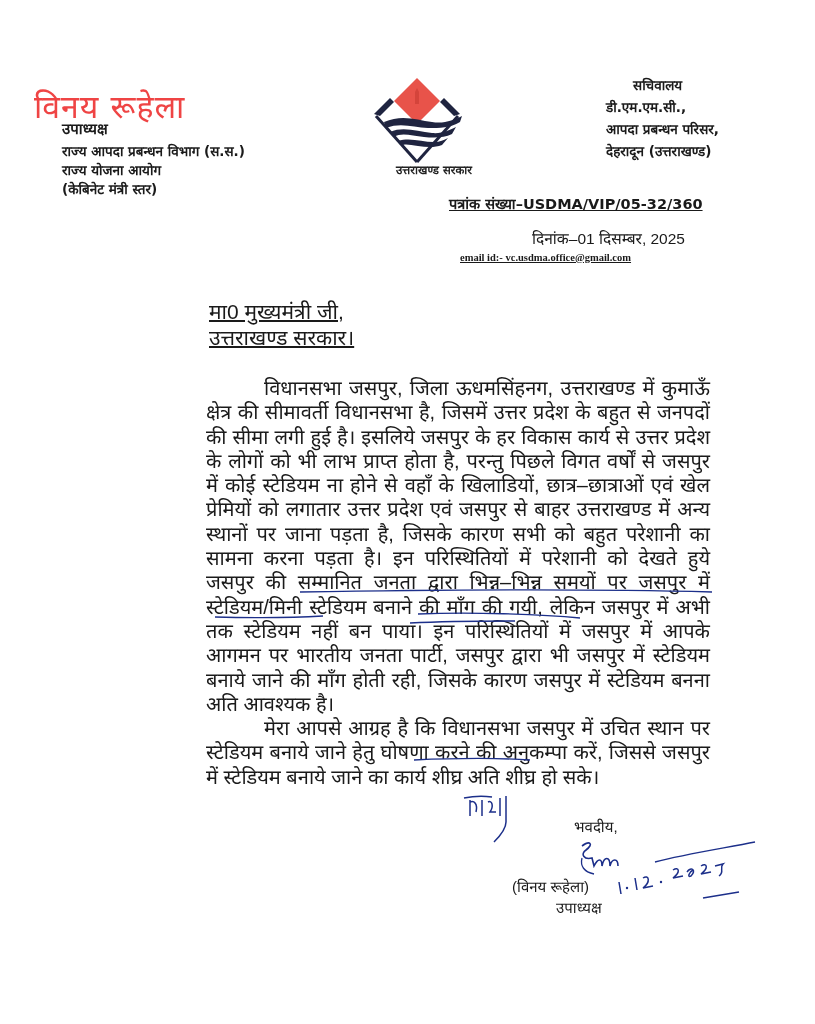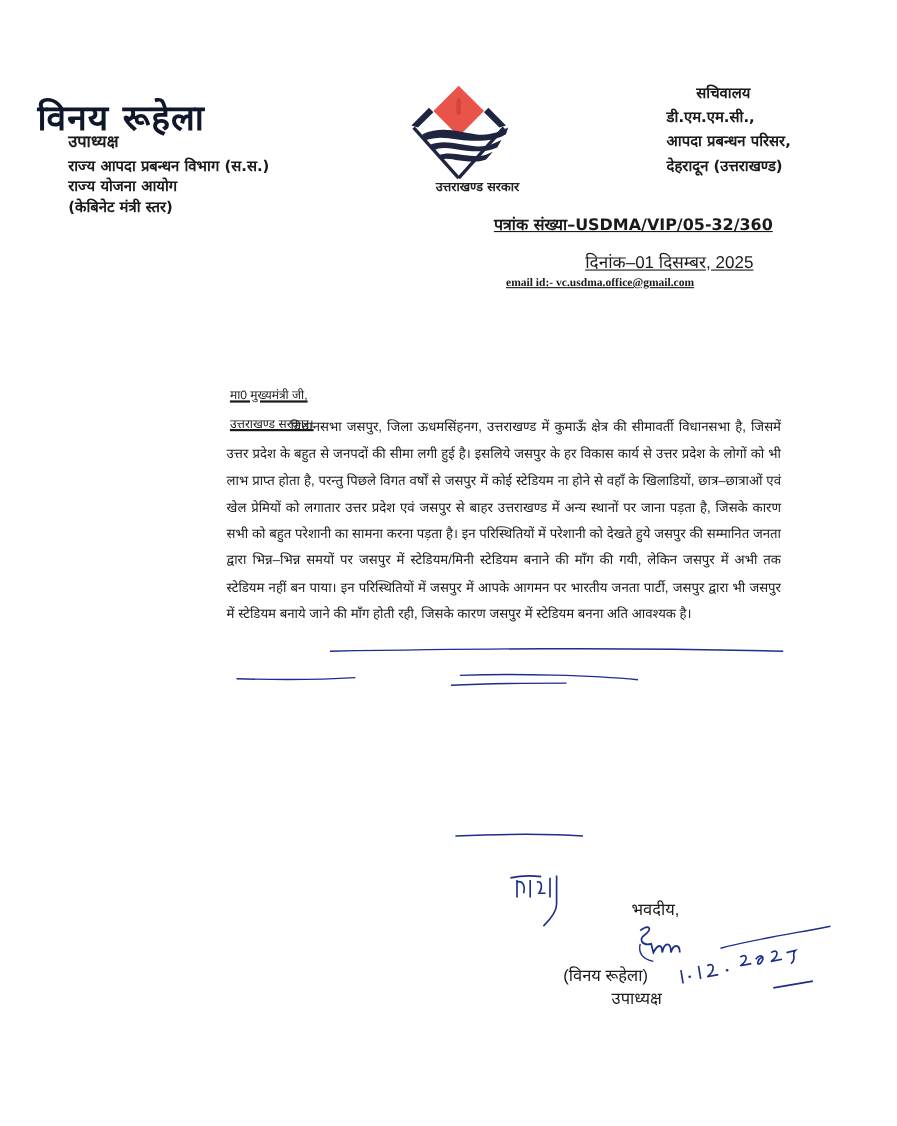--- a/index.html
+++ b/index.html
@@ -4,47 +4,47 @@
 <style>
   html, body { margin: 0; padding: 0; background: #ffffff; }
   body {
     width: 815px; height: 1024px; position: relative; overflow: hidden;
     font-family: "DejaVu Sans", "Liberation Sans", sans-serif;
     color: #1a1a1a;
   }
   .abs { position: absolute; }
 
   
-  .sender-name { left: 34px; top: 84px; font-size: 32px; font-weight: bold; letter-spacing: 1px; color: #0f172a; }
+  .sender-name { left: 34px; top: 84px; font-size: 32px; font-weight: normal; letter-spacing: 1px; color: #ef4444; }
   .sender-lines { left: 62px; top: 120px; font-size: 13.5px; font-weight: bold; line-height: 19px; color: #1a1a1a; }
   .sender-lines div { white-space: nowrap; }
   .sender-lines .first { font-size: 15px; margin-bottom: 3px; }
 
   
   .logo { left: 362px; top: 70px; width: 110px; height: 98px; }
   .logo-caption { left: 362px; top: 162px; width: 110px; text-align: right; font-size: 11.5px; font-weight: bold; color: #222; }
 
   
   .office-lines { left: 633px; top: 74px; font-size: 13.5px; font-weight: bold; line-height: 22px; }
   .office-lines div { white-space: nowrap; }
   .office-lines .l2, .office-lines .l3, .office-lines .l4 { margin-left: -27px; }
 
   
   .ref { left: 449px; top: 193px; font-size: 14.5px; font-weight: bold; text-decoration: underline; white-space: nowrap; }
-  .date { left: 532px; top: 227px; font-size: 15.5px; font-family: "Liberation Sans", sans-serif; text-decoration: underline; white-space: nowrap; }
+  .date { left: 532px; top: 227px; font-size: 15.5px; font-family: "Liberation Sans", sans-serif; white-space: nowrap; }
   .email { left: 460px; top: 252px; font-size: 10.5px; font-weight: bold; font-family: "Liberation Serif", serif; text-decoration: underline; white-space: nowrap; }
 
   
-  .addressee { left: 209px; top: 299px; font-size: 11px; line-height: 26px; font-family: "Liberation Sans", sans-serif; margin-top: 48px; }
+  .addressee { left: 209px; top: 299px; font-size: 21px; line-height: 26px; font-family: "Liberation Sans", sans-serif; }
   .addressee div { text-decoration: underline; text-decoration-thickness: 2px; white-space: nowrap; }
 
   
   .body-text {
     left: 206px; top: 376px; width: 504px;
-    font-size: 12px; line-height: 24.3px; font-family: "Liberation Sans", sans-serif;
+    font-size: 20px; line-height: 24.3px; font-family: "Liberation Sans", sans-serif;
     text-align: justify; text-align-last: left;
   }
   .para { margin: 0; }
   .para .indent { display: inline-block; width: 58px; }
   .para + .para { margin-top: 0; }
 
   
   .handnote { left: 462px; top: 790px; width: 90px; height: 60px; }
   .closing { left: 574px; top: 816px; font-size: 15px; font-family: "Liberation Sans", sans-serif; white-space: nowrap; }
   .signature { left: 572px; top: 836px; width: 60px; height: 40px; }
@@ -92,20 +92,21 @@
 <div class="abs date">दिनांक–01 दिसम्बर, 2025</div>
 <div class="abs email">email id:- vc.usdma.office@gmail.com</div>
 
 <div class="abs addressee">
   <div>मा0 मुख्यमंत्री जी,</div>
   <div>उत्तराखण्ड सरकार।</div>
 </div>
 
 <div class="abs body-text">
   <p class="para"><span class="indent"></span><span>विधानसभा जसपुर, जिला ऊधमसिंहनग, उत्तराखण्ड में कुमाऊँ क्षेत्र की सीमावर्ती विधानसभा है, जिसमें उत्तर प्रदेश के बहुत से जनपदों की सीमा लगी हुई है। इसलिये जसपुर के हर विकास कार्य से उत्तर प्रदेश के लोगों को भी लाभ प्राप्त होता है, परन्तु पिछले विगत वर्षों से जसपुर में कोई स्टेडियम ना होने से वहाँ के खिलाडियों, छात्र–छात्राओं एवं खेल प्रेमियों को लगातार उत्तर प्रदेश एवं जसपुर से बाहर उत्तराखण्ड में अन्य स्थानों पर जाना पड़ता है, जिसके कारण सभी को बहुत परेशानी का सामना करना पड़ता है। इन परिस्थितियों में परेशानी को देखते हुये जसपुर की सम्मानित जनता द्वारा भिन्न–भिन्न समयों पर जसपुर में स्टेडियम/मिनी स्टेडियम बनाने की माँग की गयी, लेकिन जसपुर में अभी तक स्टेडियम नहीं बन पाया। इन परिस्थितियों में जसपुर में आपके आगमन पर भारतीय जनता पार्टी, जसपुर द्वारा भी जसपुर में स्टेडियम बनाये जाने की माँग होती रही, जिसके कारण जसपुर में स्टेडियम बनना अति आवश्यक है।</span></p>
+  <p class="para"><span class="indent"></span><span>मेरा आपसे आग्रह है कि विधानसभा जसपुर में उचित स्थान पर स्टेडियम बनाये जाने हेतु घोषणा करने की अनुकम्पा करें, जिससे जसपुर में स्टेडियम बनाये जाने का कार्य शीघ्र अति शीघ्र हो सके।</span></p>
 </div>
 
 <svg class="abs pen-underline" style="left:0;top:0;width:815px;height:1024px;pointer-events:none;" viewBox="0 0 815 1024">
   <path d="M300,592 C420,590 560,588 712,592" stroke="#1c2f8a" stroke-width="1.3" fill="none"></path>
   <path d="M215,617 C250,618 290,618 323,616" stroke="#1c2f8a" stroke-width="1.3" fill="none"></path>
   <path d="M418,614 C470,612 540,614 580,618" stroke="#1c2f8a" stroke-width="1.3" fill="none"></path>
   <path d="M410,623 C450,621 480,621 515,621" stroke="#1c2f8a" stroke-width="1.3" fill="none"></path>
   <path d="M414,760 C460,758 500,758 530,760" stroke="#1c2f8a" stroke-width="1.3" fill="none"></path>
 </svg>
 

